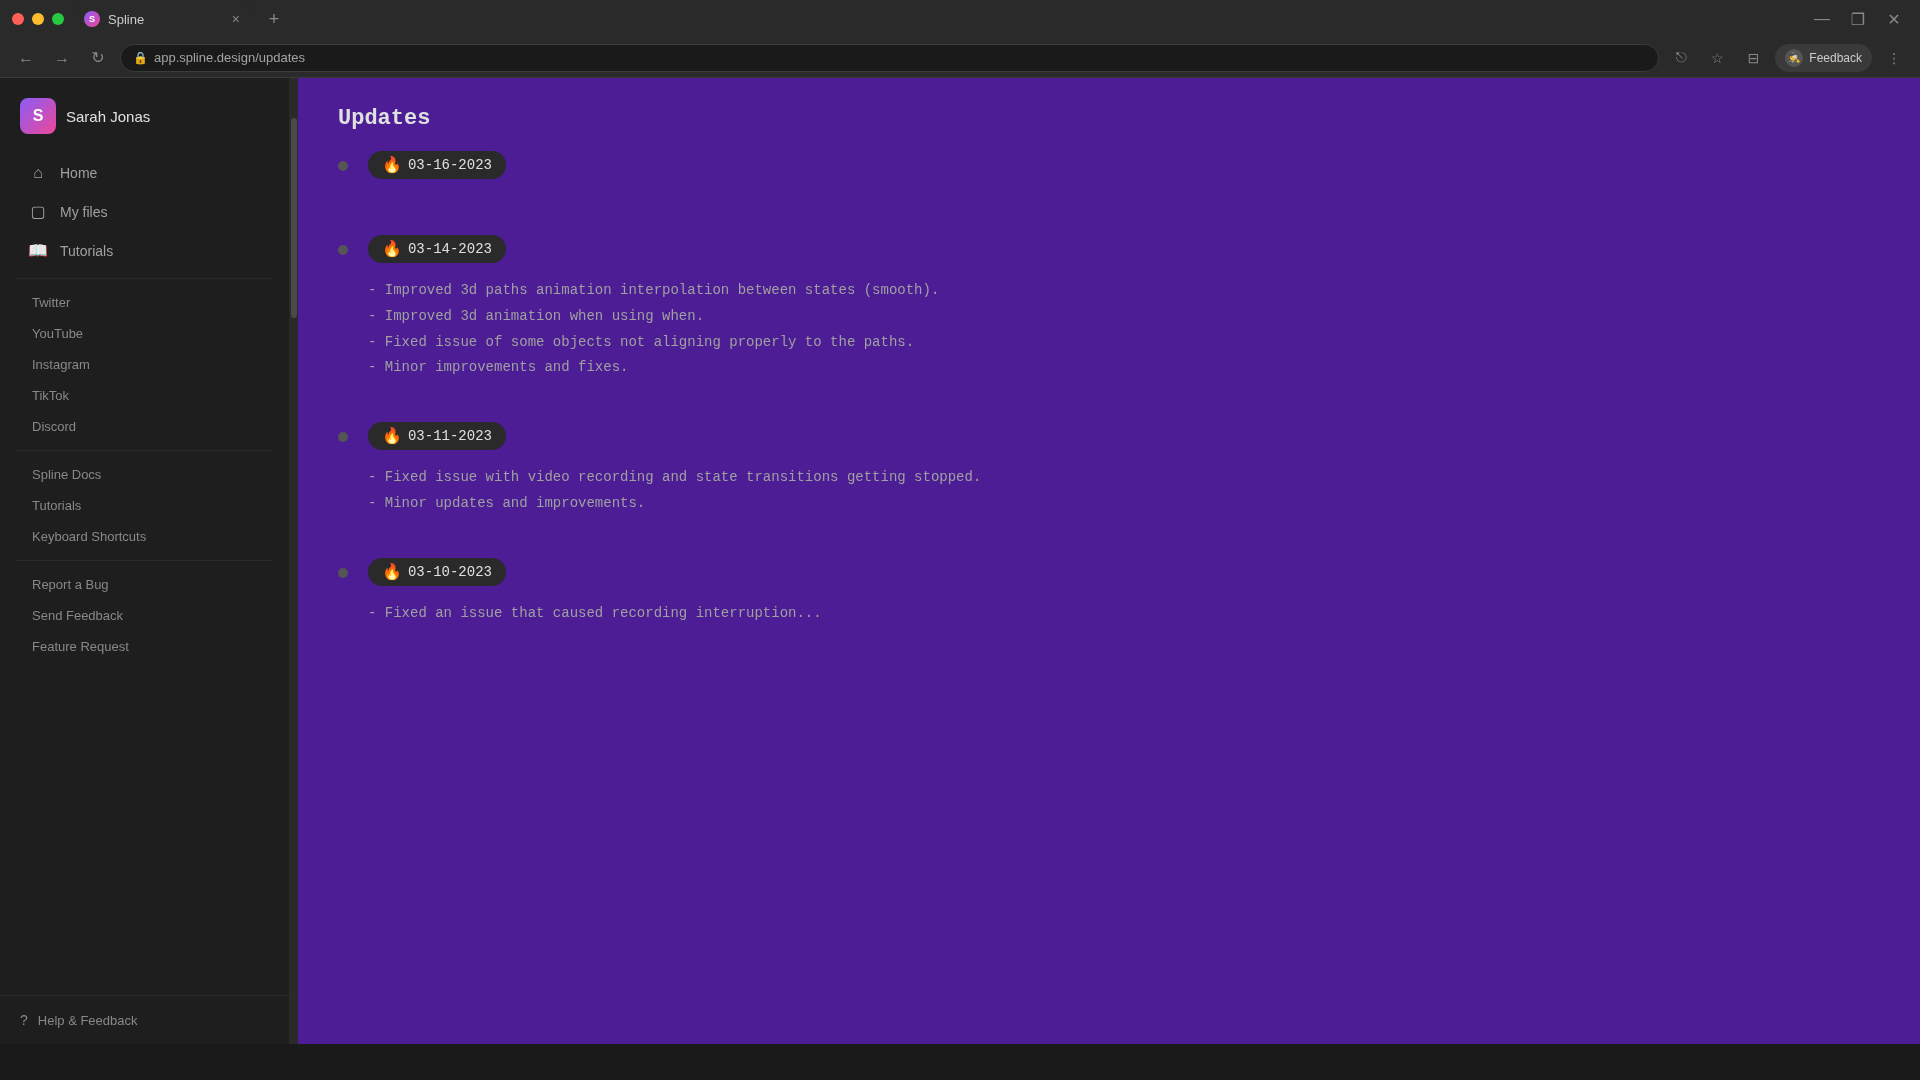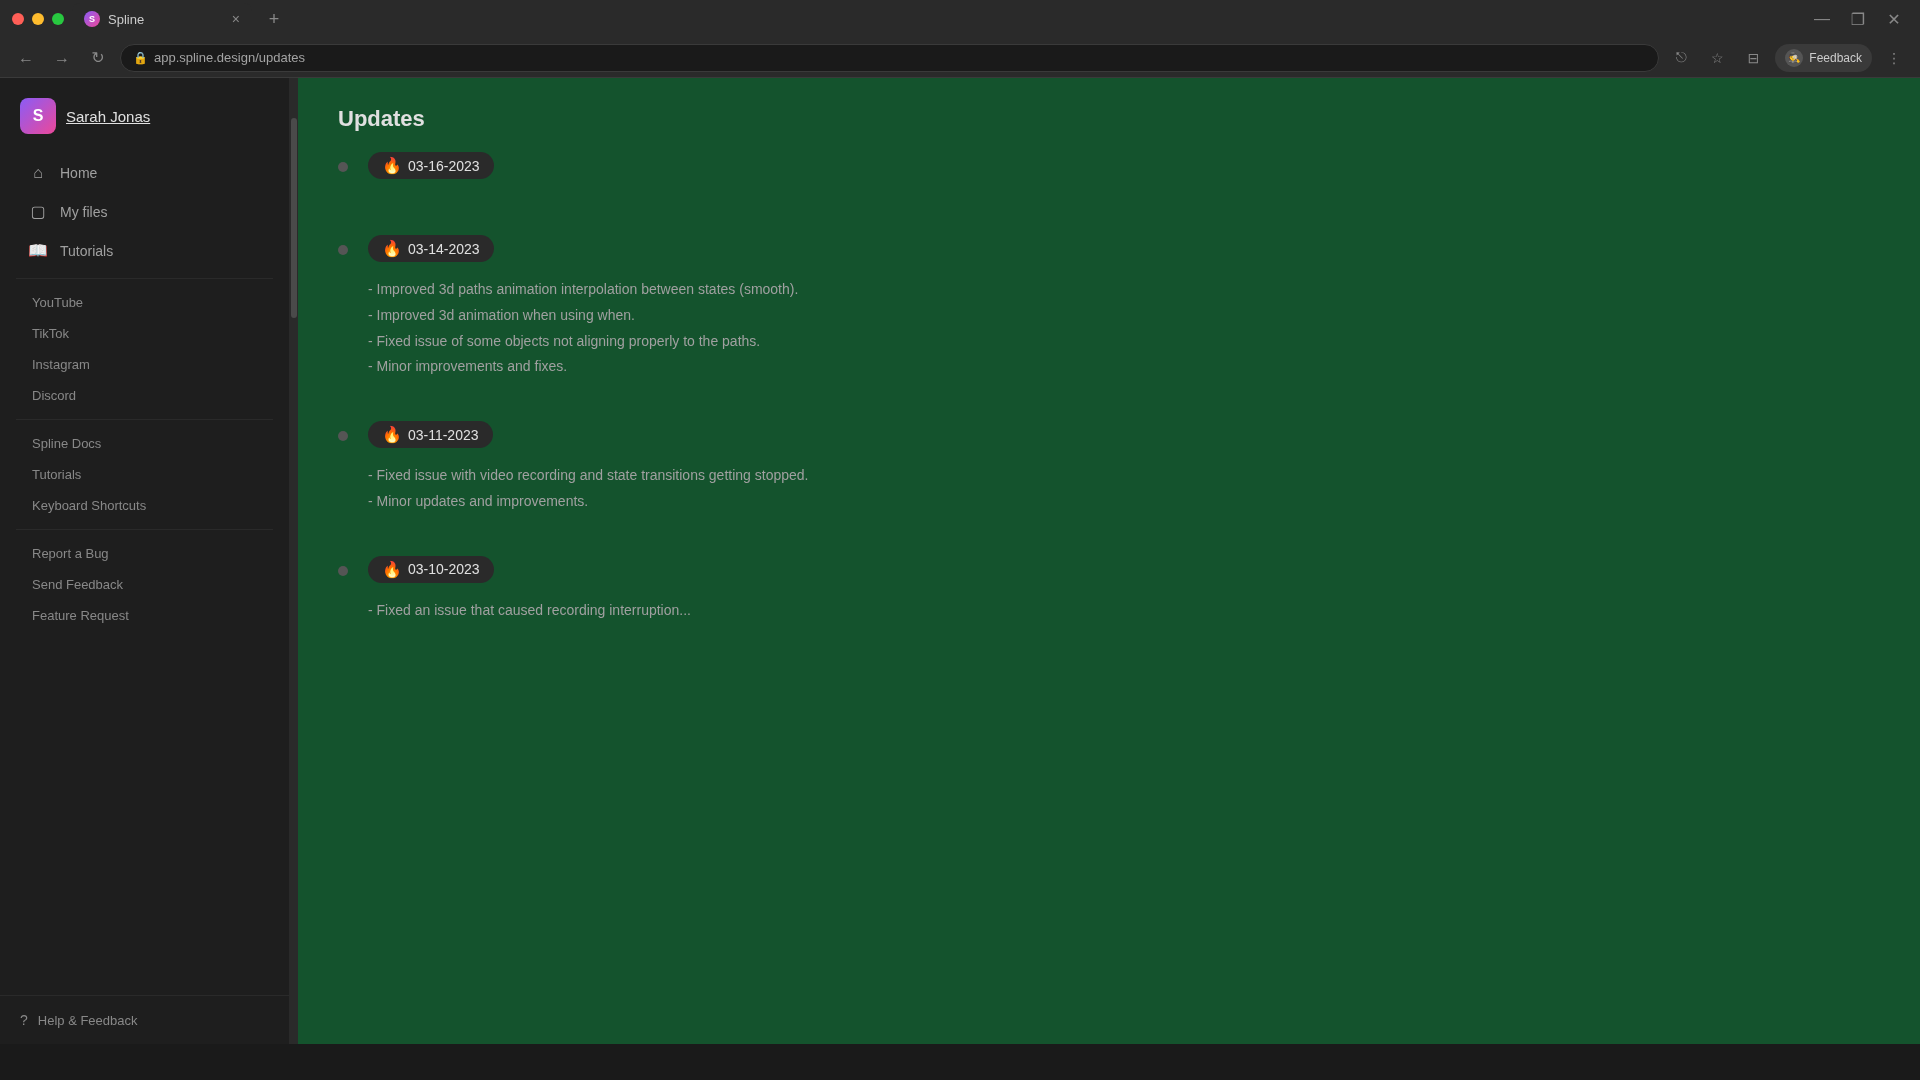--- a/index.html
+++ b/index.html
@@ -143,21 +143,21 @@
       padding: 20px 20px 16px;
       gap: 10px;
     }
     .user-avatar {
       width: 36px; height: 36px;
       background: linear-gradient(135deg, #8b5cf6, #ec4899);
       border-radius: 8px;
       display: flex; align-items: center; justify-content: center;
       font-size: 16px; font-weight: bold; color: white;
     }
-    .user-name { color: #e0e0e0; font-size: 15px; font-weight: 500; text-decoration: underline; }
+    .user-name { color: #e0e0e0; font-size: 15px; font-weight: 500; }
     .sidebar-nav {
       flex: 1;
       overflow-y: auto;
       padding: 4px 0;
     }
     .sidebar-nav::-webkit-scrollbar { width: 4px; }
     .sidebar-nav::-webkit-scrollbar-thumb { background: #3a3a3a; border-radius: 2px; }
     .nav-item {
       display: flex;
       align-items: center;
@@ -214,21 +214,22 @@
       position: absolute;
       top: 40px;
       left: 1px;
     }
 
     
     .main-content {
       flex: 1;
       overflow-y: auto;
       padding: 0 40px;
-      background: #14532d;
+      background: #4c1d95;
+      font-family: Liberation Mono, monospace;
     }
     .main-content::-webkit-scrollbar { width: 8px; }
     .main-content::-webkit-scrollbar-thumb { background: #3a3a3a; border-radius: 4px; }
 
     .page-title {
       font-size: 22px;
       font-weight: 600;
       color: #e0e0e0;
       padding: 28px 0 20px;
     }
@@ -333,27 +334,30 @@
         <span>My files</span>
       </div>
       <div class="nav-item">
         <span class="nav-icon">📖</span>
         <span>Tutorials</span>
       </div>
 
       <div class="sidebar-divider"></div>
 
       <div class="sub-item">
+        <span>Twitter</span>
+      </div>
+      <div class="sub-item">
         <span>YouTube</span>
       </div>
       <div class="sub-item">
+        <span>Instagram</span>
+      </div>
+      <div class="sub-item">
         <span>TikTok</span>
-      </div>
-      <div class="sub-item">
-        <span>Instagram</span>
       </div>
       <div class="sub-item">
         <span>Discord</span>
       </div>
 
       <div class="sidebar-divider"></div>
 
       <div class="sub-item">
         <span>Spline Docs</span>
       </div>

